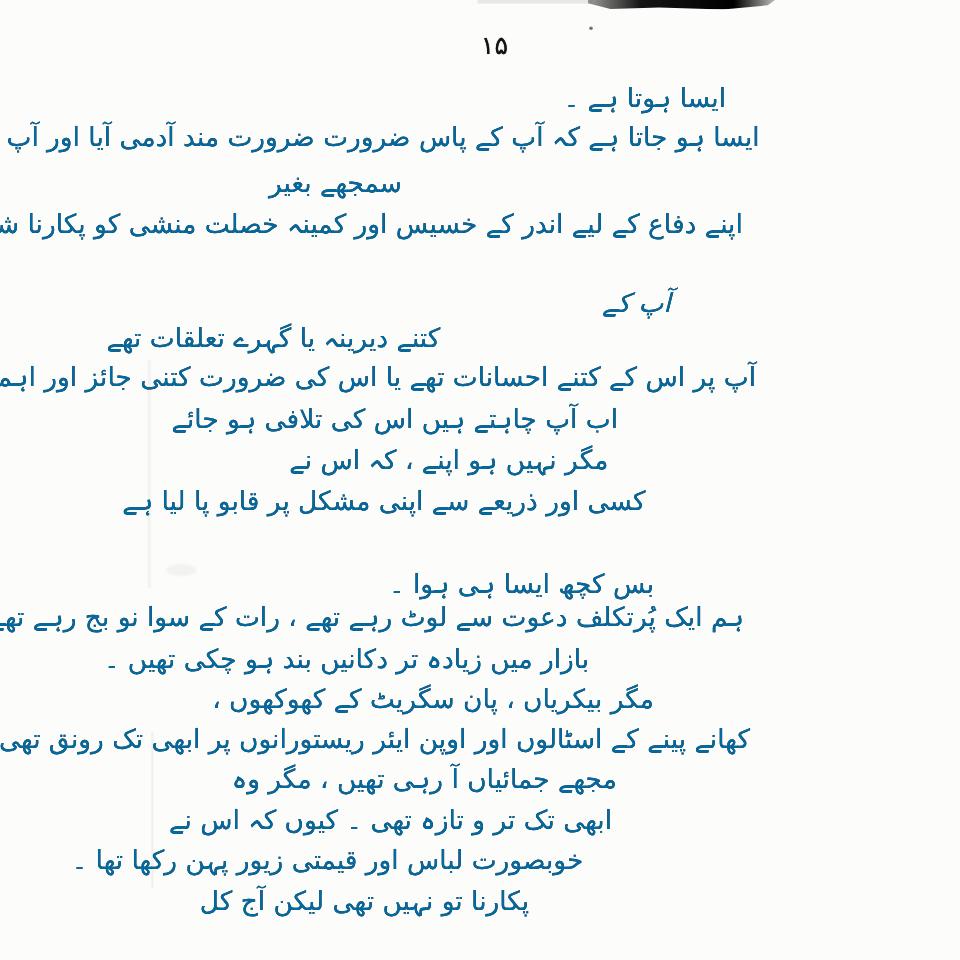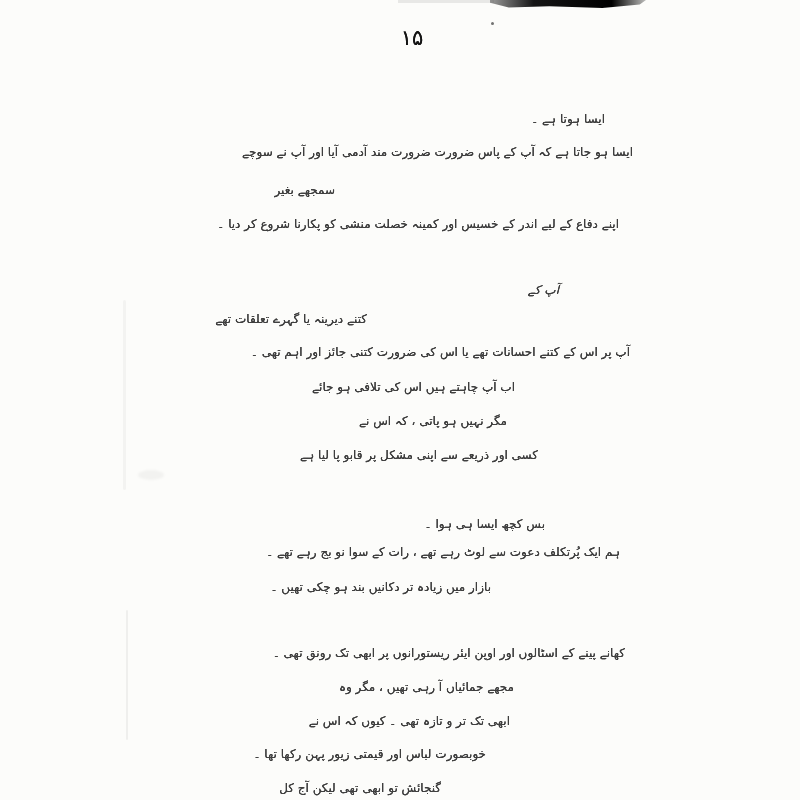--- a/index.html
+++ b/index.html
@@ -13,25 +13,24 @@
   .page{
     position:absolute;inset:0;
     background:#fcfcfa;
   }
   
   .txt{
     position:absolute;
     direction:rtl;
     unicode-bidi:embed;
     white-space:nowrap;
-    color:#404040;
-    font-size:12px;
+    color:#0369a1;
+    font-size:22px;
     line-height:24px;
     text-shadow:0 0 .5px #1a1a1a;
-    margin-top:36px;
   }
   .pageno{
     position:absolute;
     top:26px;left:384px;width:56px;
     text-align:center;
     font-size:21px;
     color:#141414;
     text-shadow:0 0 .6px #141414;
   }
   
@@ -100,24 +99,25 @@
   <div class="pageno">۱۵</div>
 
   <div class="txt l0">ایسا ہوتا ہے ۔</div>
   <div class="txt l1">ایسا ہو جاتا ہے کہ آپ کے پاس ضرورت ضرورت مند آدمی آیا اور آپ نے سوچے</div>
   <div class="txt l2">سمجھے بغیر</div>
   <div class="txt l3">اپنے دفاع کے لیے اندر کے خسیس اور کمینہ خصلت منشی کو پکارنا شروع کر دیا ۔</div>
   <div class="txt l5">آپ کے</div>
   <div class="txt l6">کتنے دیرینہ یا گہرے تعلقات تھے</div>
   <div class="txt l7">آپ پر اس کے کتنے احسانات تھے یا اس کی ضرورت کتنی جائز اور اہم تھی ۔</div>
   <div class="txt l8">اب آپ چاہتے ہیں اس کی تلافی ہو جائے</div>
-  <div class="txt l9">مگر نہیں ہو پاتی ، کہ اس نے</div>
+  <div class="txt l9">مگر نہیں ہو اپنے ، کہ اس نے</div>
   <div class="txt l10">کسی اور ذریعے سے اپنی مشکل پر قابو پا لیا ہے</div>
   <div class="txt l12">بس کچھ ایسا ہی ہوا ۔</div>
   <div class="txt l13">ہم ایک پُرتکلف دعوت سے لوٹ رہے تھے ، رات کے سوا نو بج رہے تھے ۔</div>
   <div class="txt l14">بازار میں زیادہ تر دکانیں بند ہو چکی تھیں ۔</div>
+  <div class="txt l15">مگر بیکریاں ، پان سگریٹ کے کھوکھوں ،</div>
   <div class="txt l16">کھانے پینے کے اسٹالوں اور اوپن ایئر ریستورانوں پر ابھی تک رونق تھی ۔</div>
   <div class="txt l17">مجھے جمائیاں آ رہی تھیں ، مگر وہ</div>
   <div class="txt l18">ابھی تک تر و تازہ تھی ۔ کیوں کہ اس نے</div>
   <div class="txt l19">خوبصورت لباس اور قیمتی زیور پہن رکھا تھا ۔</div>
-  <div class="txt l20">گنجائش تو ابھی تھی لیکن آج کل</div>
+  <div class="txt l20">پکارنا تو نہیں تھی لیکن آج کل</div>
 
 </div>
 
 </body></html>

